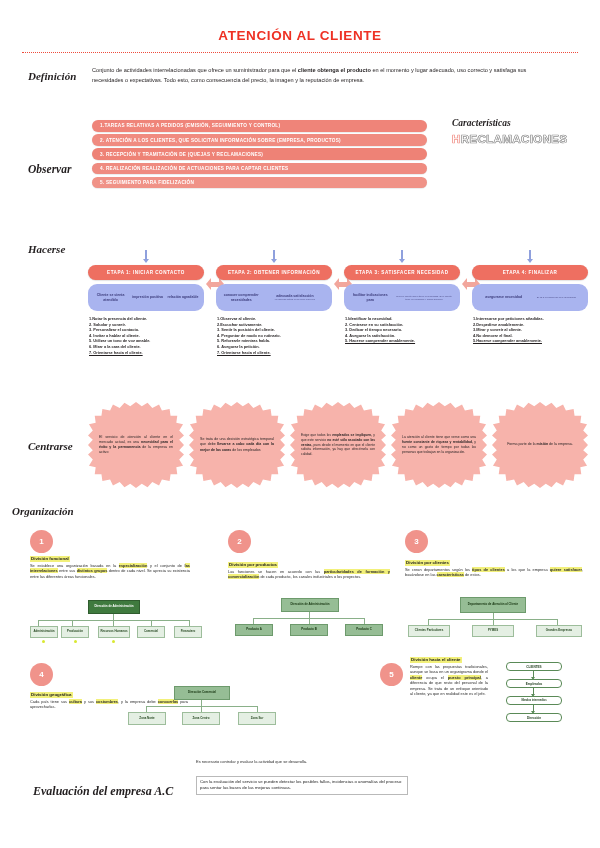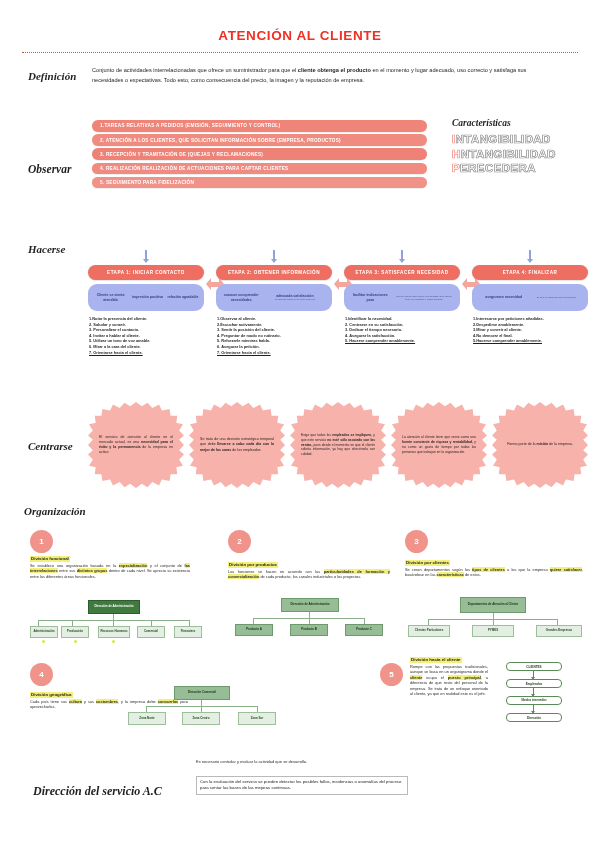--- a/index.html
+++ b/index.html
@@ -205,23 +205,21 @@
   <div class="fn-wrap">
     <div class="fn">1.TAREAS RELATIVAS A PEDIDOS (EMISIÓN, SEGUIMIENTO Y CONTROL)</div>
     <div class="fn">2. ATENCIÓN A LOS CLIENTES, QUE SOLICITAN INFORMACIÓN SOBRE (EMPRESA, PRODUCTOS)</div>
     <div class="fn">3. RECEPCIÓN Y TRAMITACIÓN DE (QUEJAS Y RECLAMACIONES)</div>
     <div class="fn">4. REALIZACIÓN  REALIZACIÓN DE ACTUACIONES PARA CAPTAR CLIENTES</div>
     <div class="fn">5. SEGUIMIENTO PARA FIDELIZACIÓN</div>
   </div>
 
   <div class="carac-title">Características</div>
   <div class="carac-list">
-    <div class="carac"><span class="c1">I</span><span>NTANGIBILIDAD</span></div>
-    <div class="carac"><span class="c1">H</span><span>NTANGIBILIDAD</span></div>
-    <div class="carac"><span class="c1">P</span><span>ERECEDERA</span></div>
+    <div class="carac"><span class="c1">H</span><span>RECLAMACIONES</span></div>
   </div>
 
   <div class="sidelabel" style="left:28px;top:243px;">Hacerse</div>
   <div class="proc-wrap">
 
     <div class="stage" style="left:0px;">
       <div class="arrow-down"></div>
       <div class="stage-head">ETAPA 1: INICIAR CONTACTO</div>
       <div class="stage-blue">
         <div class="sb" style="width:33%">Cliente se sienta atendido</div>
@@ -337,21 +335,21 @@
         <span>La atención al cliente tiene que verse como una </span><b>fuente constante de riqueza y rentabilidad,</b><span> y no como un gasto de tiempo por todas las personas que trabajan en la organización.</span>
       </div>
     </div>
     <div class="burst center" style="left:404px;">
       <div class="inner">
         <span>Forma parte de la </span><b>misión</b><span> de la empresa.</span>
       </div>
     </div>
   </div>
 
-  <div class="sidelabel" style="left:24px;top:505px;">Organización</div>
+  <div class="sidelabel" style="left:12px;top:505px;">Organización</div>
 
   <div class="org-num" style="left:30px;top:530px;">1</div>
   <div class="org-head" style="left:30px;top:556px;">División funcional</div>
   <div class="org-body" style="left:30px;top:563px;width:160px;">
     <span>Se establece una organización basada en la </span><span class="hl">especialización</span><span> y el conjunto de </span><span class="hl">las interrelaciones</span><span> entre sus </span><span class="hl">distintos grupos</span><span> dentro de cada nivel. Se aprecia su existencia entre las diferentes áreas funcionales.</span>
   </div>
   <div class="chart" style="left:30px;top:600px;width:170px;height:40px;">
     <div class="box dark" style="left:58px;top:0px;width:52px;height:14px;">Dirección de Administración</div>
     <div class="ln" style="left:83px;top:14px;width:1px;height:6px;"></div>
     <div class="ln" style="left:8px;top:20px;width:152px;height:1px;"></div>
@@ -429,17 +427,17 @@
   <div class="chart" style="left:500px;top:662px;width:78px;height:62px;">
     <div class="rbox" style="left:6px;top:0px;width:56px;height:9px;">CLIENTES</div>
     <div class="vconn" style="left:33px;top:9px;height:6px;"></div>
     <div class="rbox" style="left:6px;top:17px;width:56px;height:9px;">Empleados</div>
     <div class="vconn" style="left:33px;top:26px;height:6px;"></div>
     <div class="rbox" style="left:6px;top:34px;width:56px;height:9px;font-size:2.6px;">Mandos intermedios</div>
     <div class="vconn" style="left:33px;top:43px;height:6px;"></div>
     <div class="rbox" style="left:6px;top:51px;width:56px;height:9px;">Dirección</div>
   </div>
 
-  <div class="sidelabel" style="left:33px;top:784px;font-size:12px;">Dirección del servicio A.C</div>
+  <div class="sidelabel" style="left:33px;top:784px;font-size:12px;">Evaluación del empresa A.C</div>
   <div class="eval-note">Es necesario controlar y evaluar la actividad que se desarrolla.</div>
   <div class="eval-box">Con la evaluación del servicio se pueden detectar los posibles fallos, incidencias o anomalías del proceso para sentar las bases de las mejoras continuas.</div>
 
 </div>
 
 </body></html>

